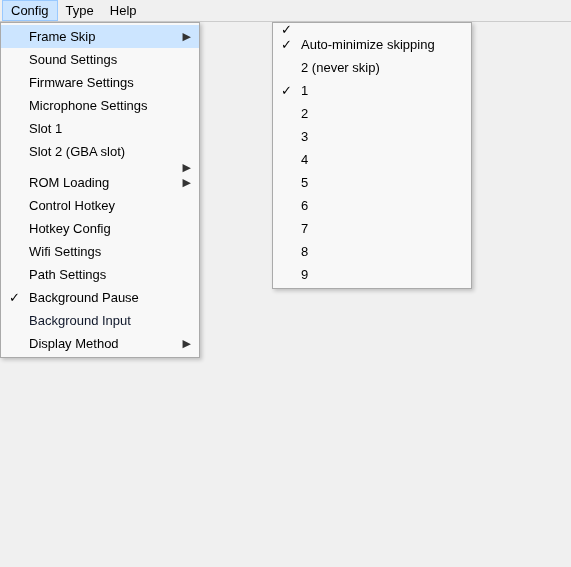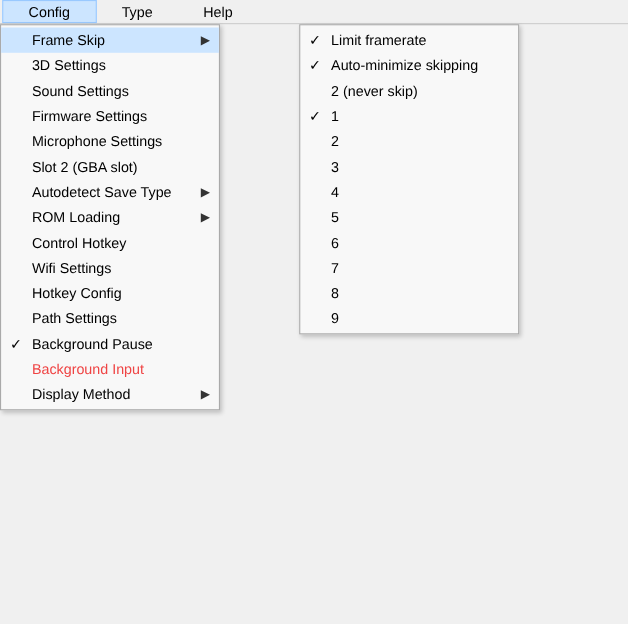--- a/index.html
+++ b/index.html
@@ -16,21 +16,21 @@
     
     .menubar {
       background: #f0f0f0;
       border-bottom: 1px solid #ccc;
       display: flex;
       align-items: center;
       height: 22px;
       padding: 0 2px;
     }
     .menubar-item {
-      padding: 2px 23px;
+      padding: 2px 8px;
       cursor: pointer;
       font-size: 13px;
     }
     .menubar-item.active {
       background: #cce5ff;
       border: 1px solid #99c9ff;
     }
 
     
     .dropdown-container {
@@ -55,21 +55,21 @@
       padding: 4px 20px 4px 28px;
       cursor: pointer;
       white-space: nowrap;
       position: relative;
       color: #000;
     }
     .menu-item:hover, .menu-item.highlighted {
       background: #cce5ff;
     }
     .menu-item.disabled {
-      color: #ef4444;
+      color: #0f172a;
       cursor: default;
     }
     .menu-item .checkmark {
       position: absolute;
       left: 8px;
       font-size: 13px;
       color: #000;
     }
     .menu-item .arrow {
       margin-left: auto;
@@ -118,71 +118,69 @@
 
 <div class="dropdown-container">
 
   <div class="dropdown-primary">
 
     <div class="menu-item highlighted">
       <span class="arrow" style="margin-left:auto; position:absolute; right:8px;">▶</span>
       <span>Frame Skip</span>
     </div>
     <div class="menu-item">
-      <span>3D Settings</span>
-    </div>
-    <div class="menu-item">
       <span>Sound Settings</span>
     </div>
     <div class="menu-item">
       <span>Firmware Settings</span>
     </div>
     <div class="menu-item">
       <span>Microphone Settings</span>
     </div>
     <div class="menu-item">
+      <span>Slot 1</span>
+    </div>
+    <div class="menu-item">
       <span>Slot 2 (GBA slot)</span>
     </div>
     <div class="menu-item">
-      <span>Autodetect Save Type</span>
       <span class="arrow" style="margin-left:auto; position:absolute; right:8px;">▶</span>
     </div>
     <div class="menu-item">
       <span>ROM Loading</span>
       <span class="arrow" style="margin-left:auto; position:absolute; right:8px;">▶</span>
     </div>
     <div class="menu-item">
       <span>Control Hotkey</span>
     </div>
     <div class="menu-item">
+      <span>Hotkey Config</span>
+    </div>
+    <div class="menu-item">
       <span>Wifi Settings</span>
-    </div>
-    <div class="menu-item">
-      <span>Hotkey Config</span>
     </div>
     <div class="menu-item">
       <span>Path Settings</span>
     </div>
     <div class="menu-item">
       <span class="checkmark">✓</span>
       <span>Background Pause</span>
     </div>
     <div class="menu-item disabled">
       <span>Background Input</span>
     </div>
     <div class="menu-item">
       <span>Display Method</span>
       <span class="arrow" style="margin-left:auto; position:absolute; right:8px;">▶</span>
     </div>
   </div>
 
   <div class="dropdown-secondary">
     <div class="menu-item-sub">
       <span class="checkmark">✓</span>
-      <span>Limit framerate</span>
     </div>
     <div class="menu-item-sub">
       <span class="checkmark">✓</span>
       <span>Auto-minimize skipping</span>
     </div>
     <div class="menu-item-sub">
       <span>2 (never skip)</span>
     </div>
     <div class="menu-item-sub">
       <span class="checkmark">✓</span>

